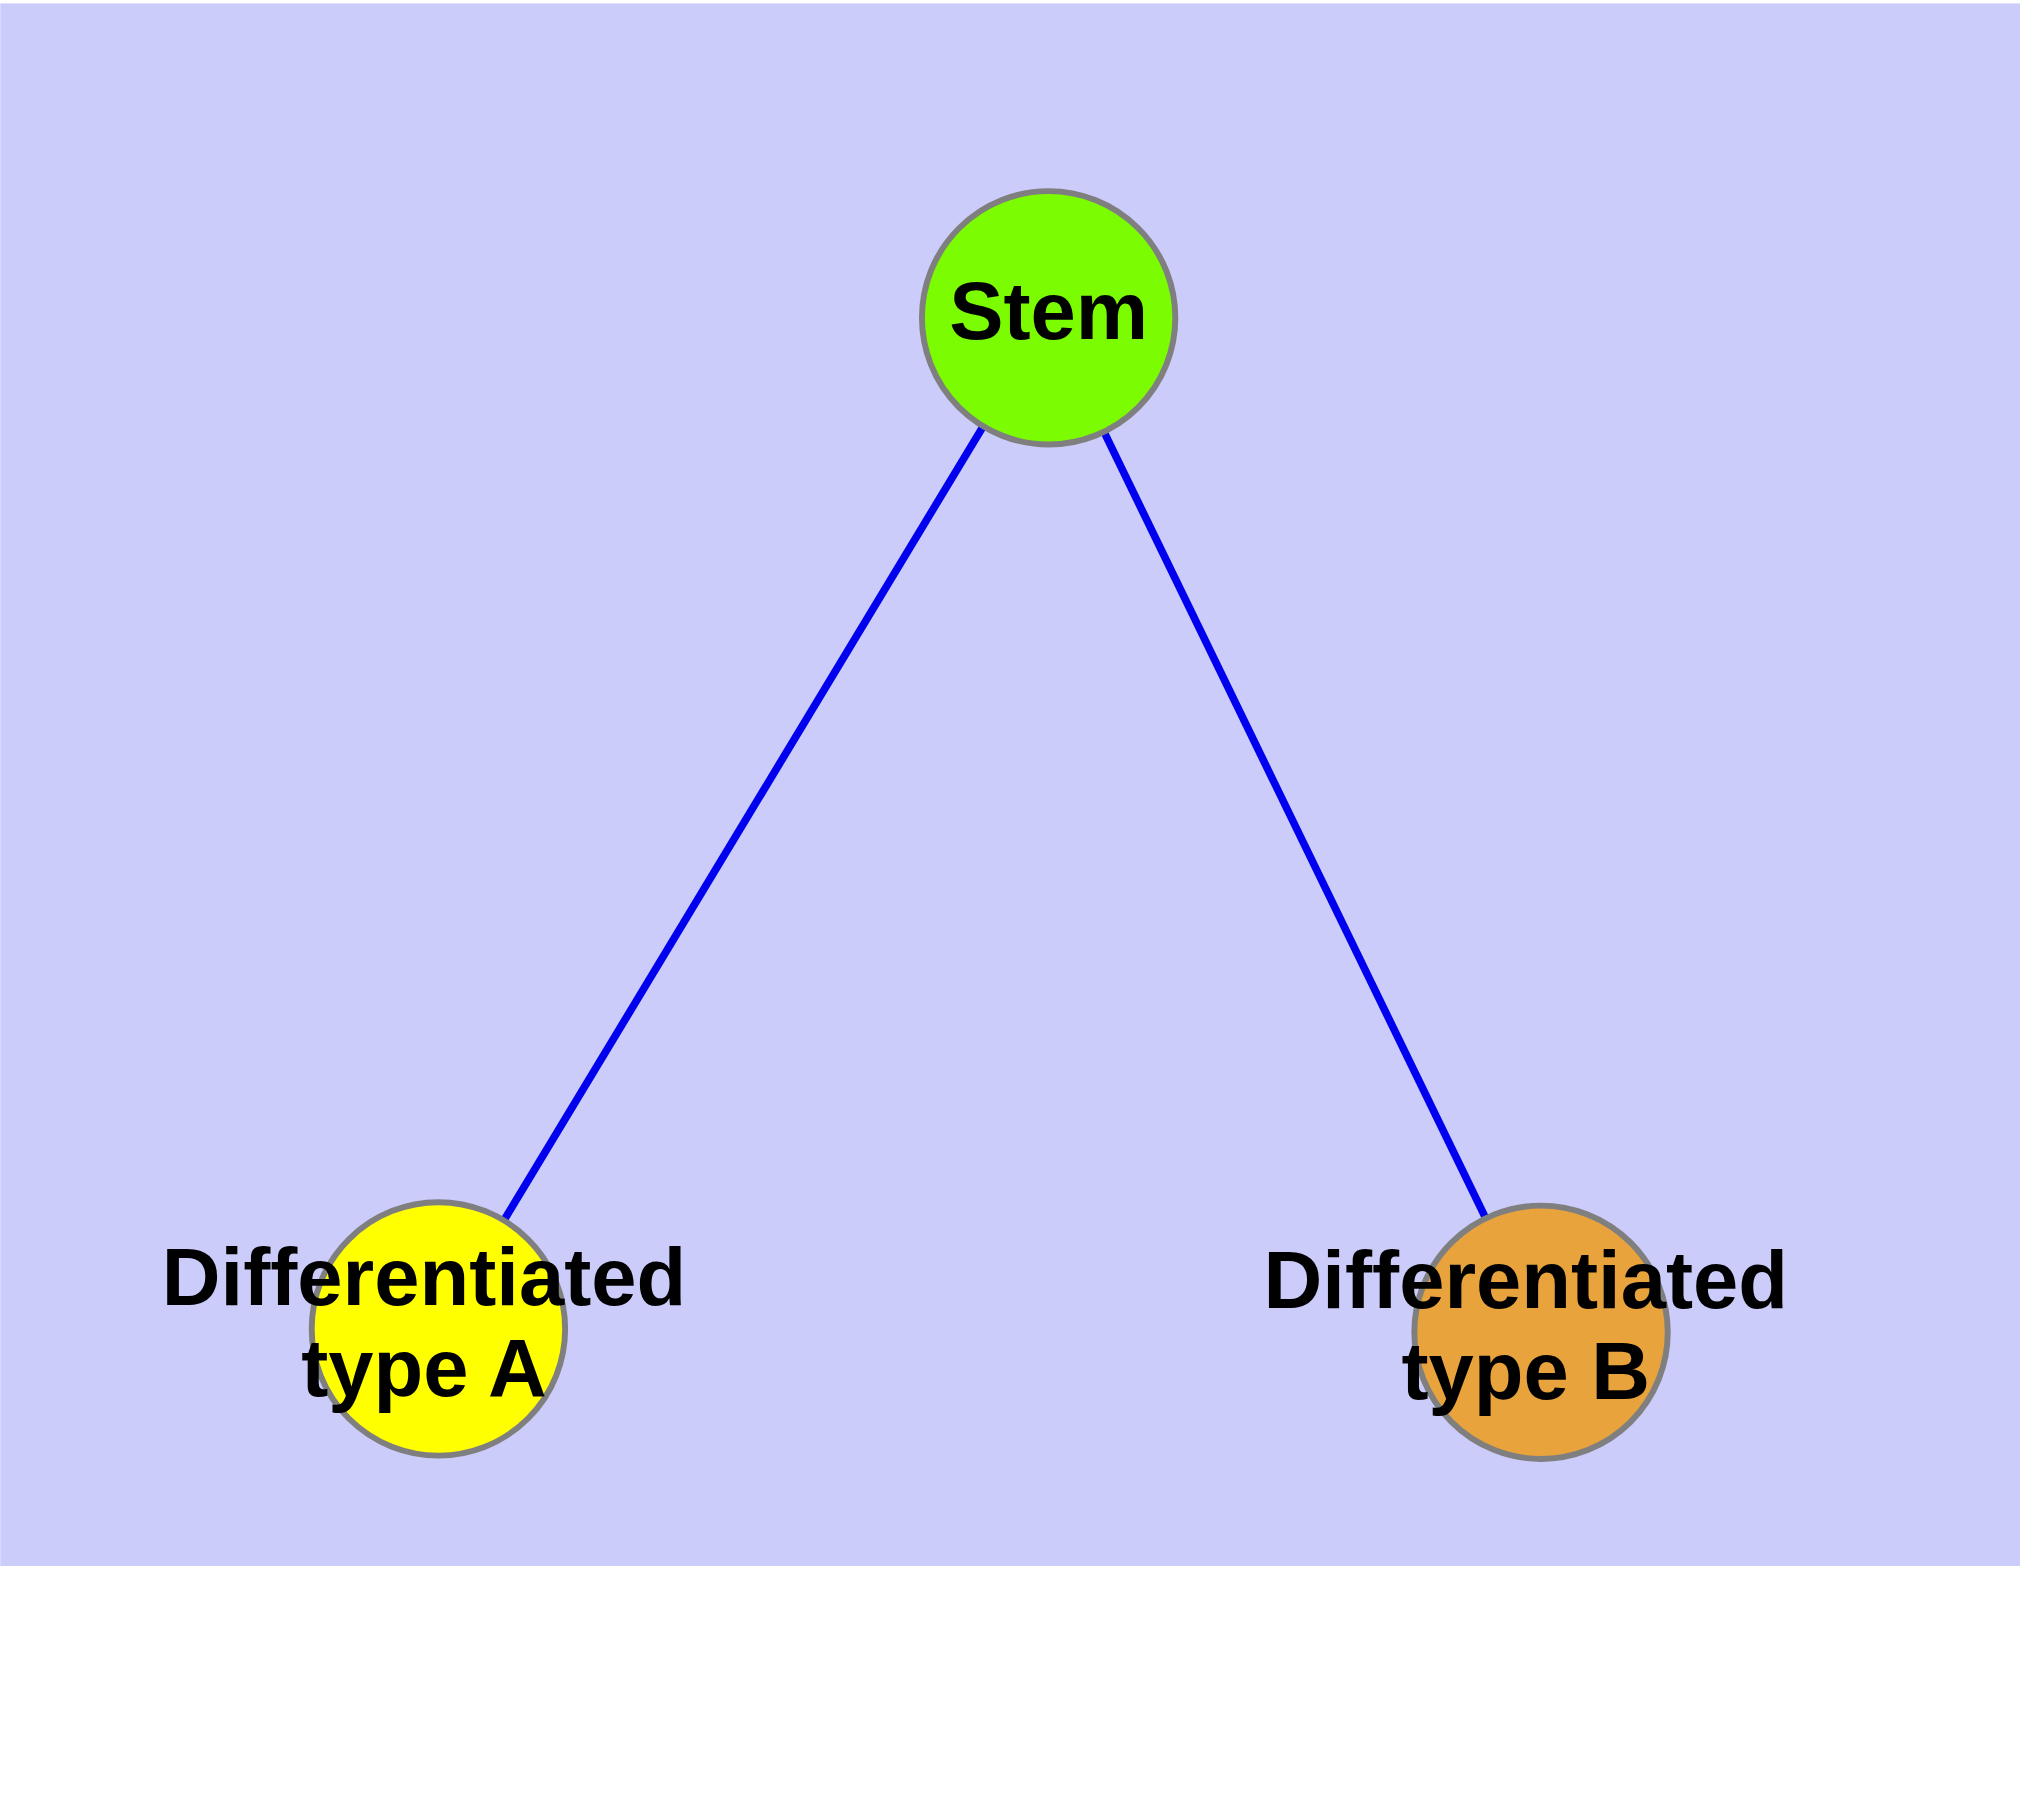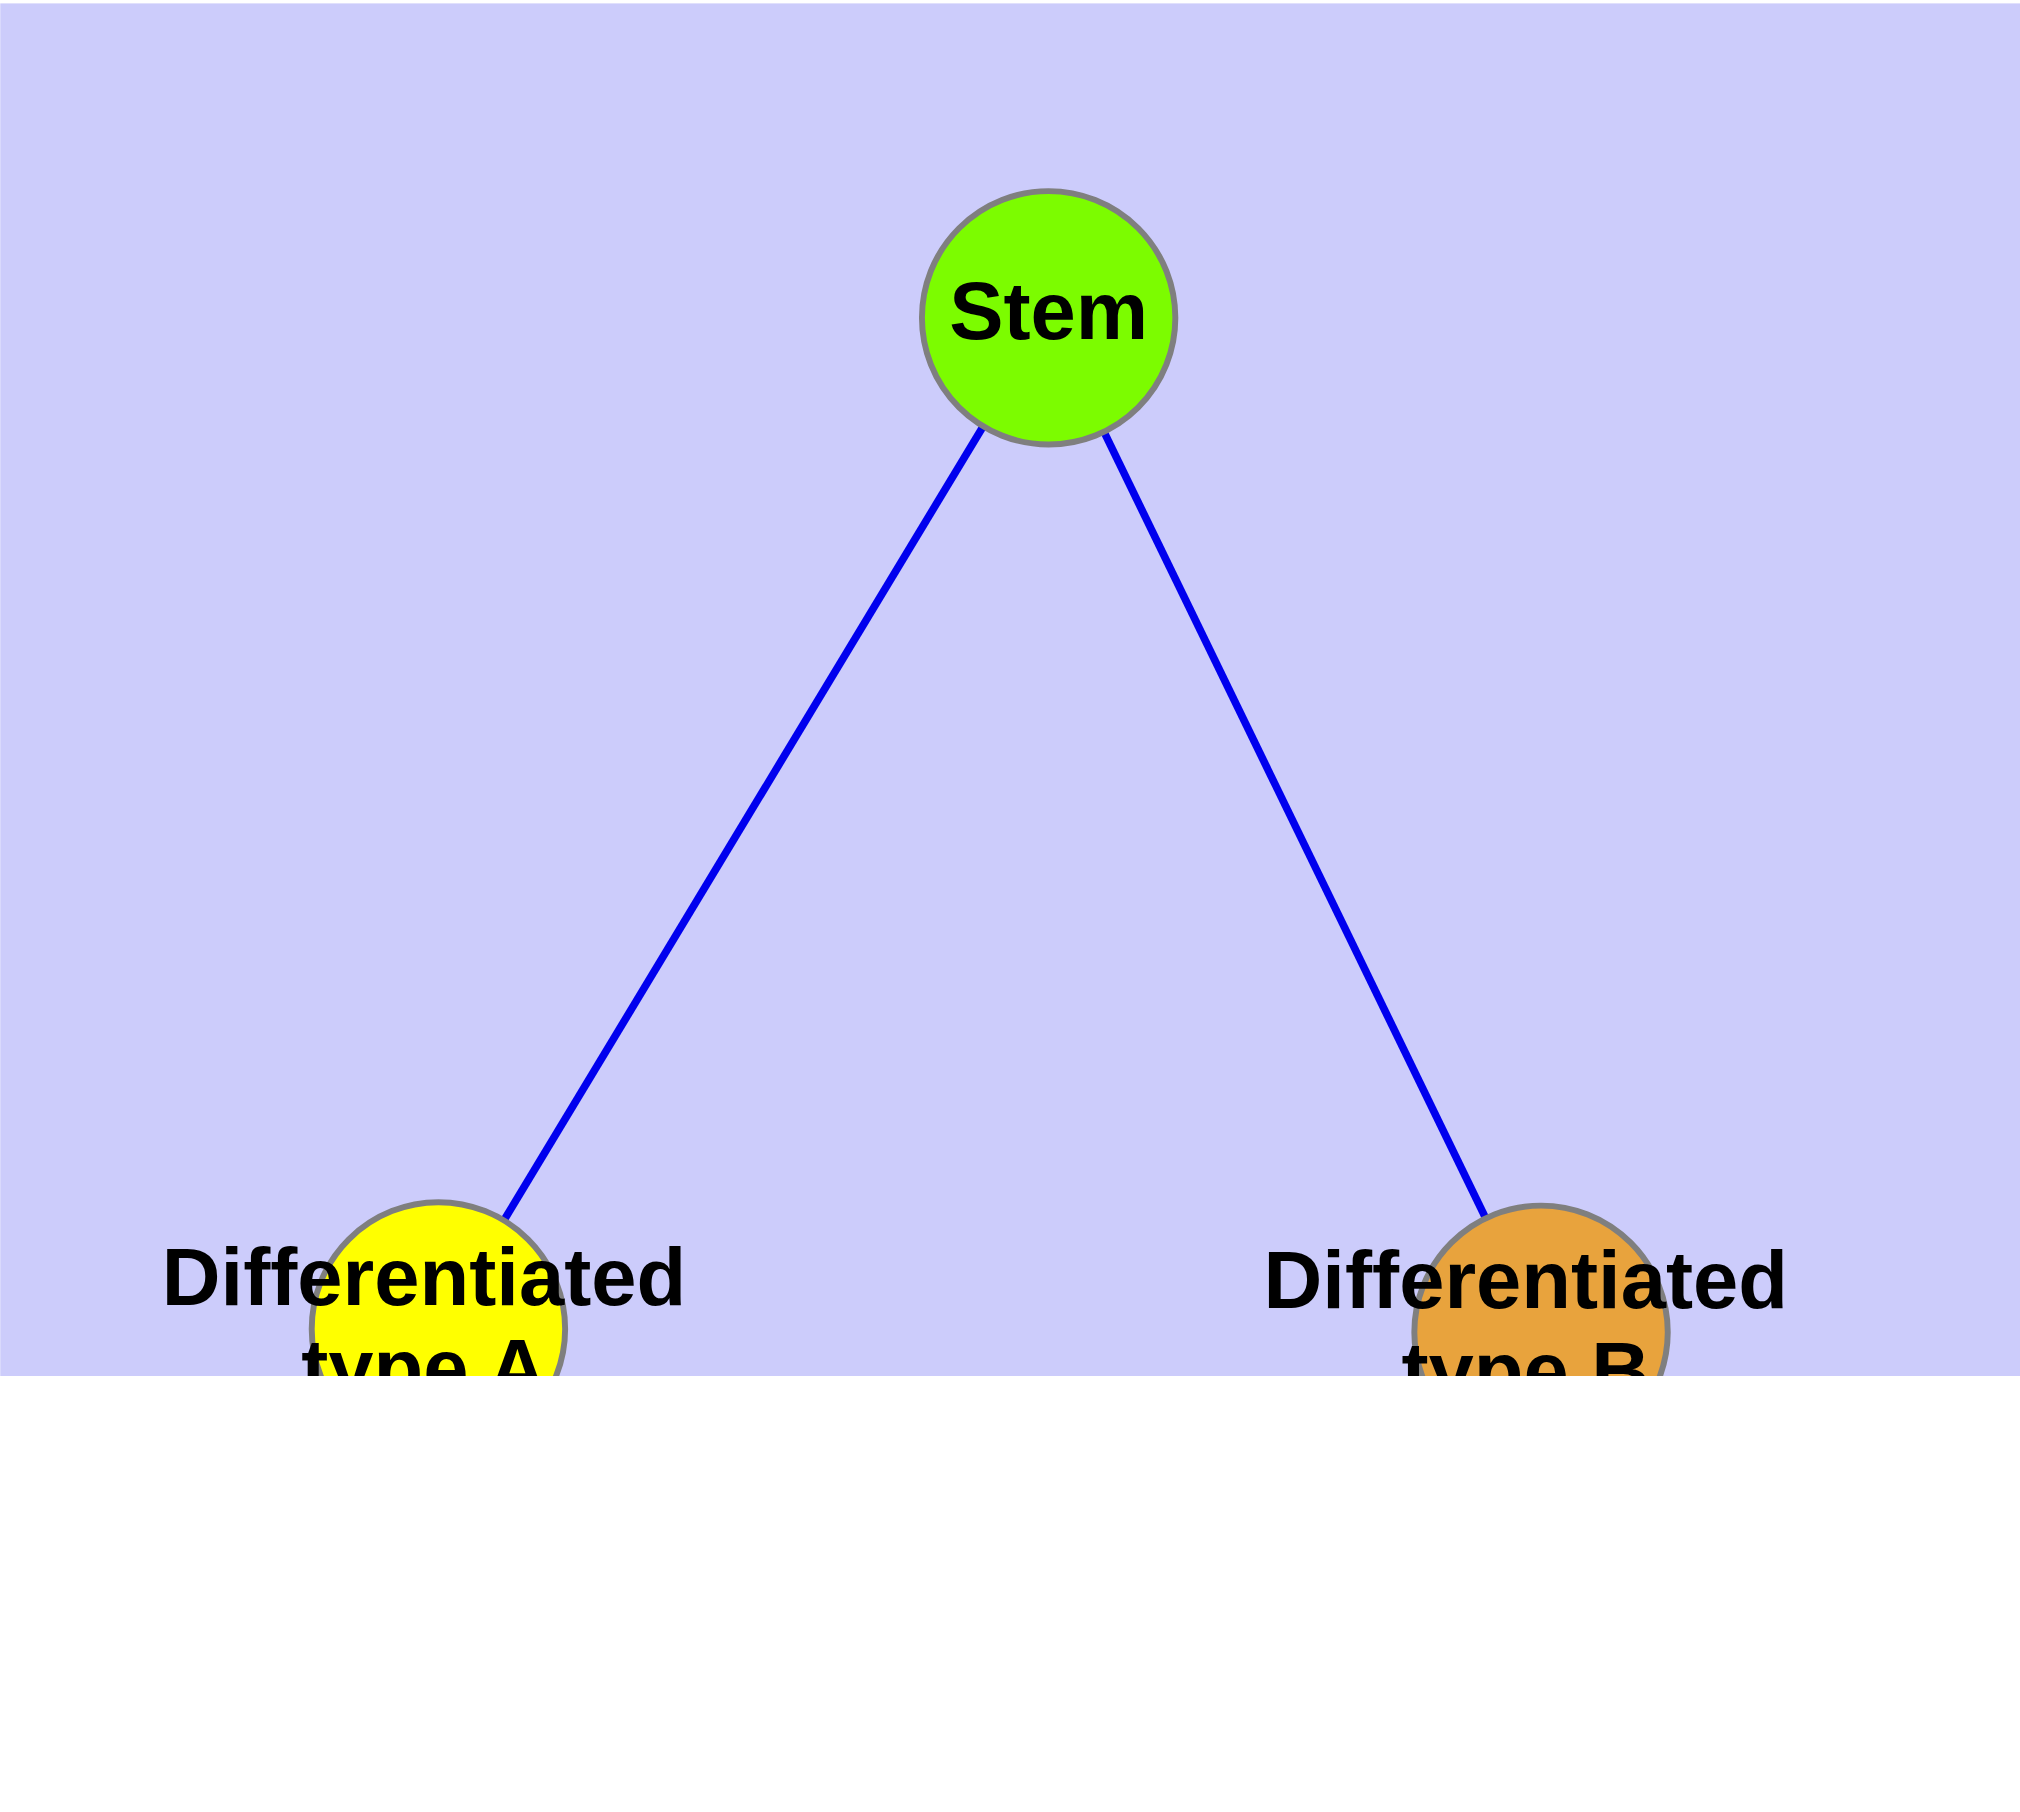--- a/index.html
+++ b/index.html
@@ -3,21 +3,21 @@
 <meta charset="utf-8">
 <style>
   html, body {
     margin: 0;
     padding: 0;
     background: #ffffff;
   }
   #canvas {
     position: relative;
     width: 2021px;
-    height: 1376px;
+    height: 1566px;
     background: #ffffff;
     overflow: hidden;
     font-family: "Liberation Sans", sans-serif;
   }
   #graph-svg {
     position: absolute;
     left: 0;
     top: 0;
     width: 2021px;
     height: 1812px;

